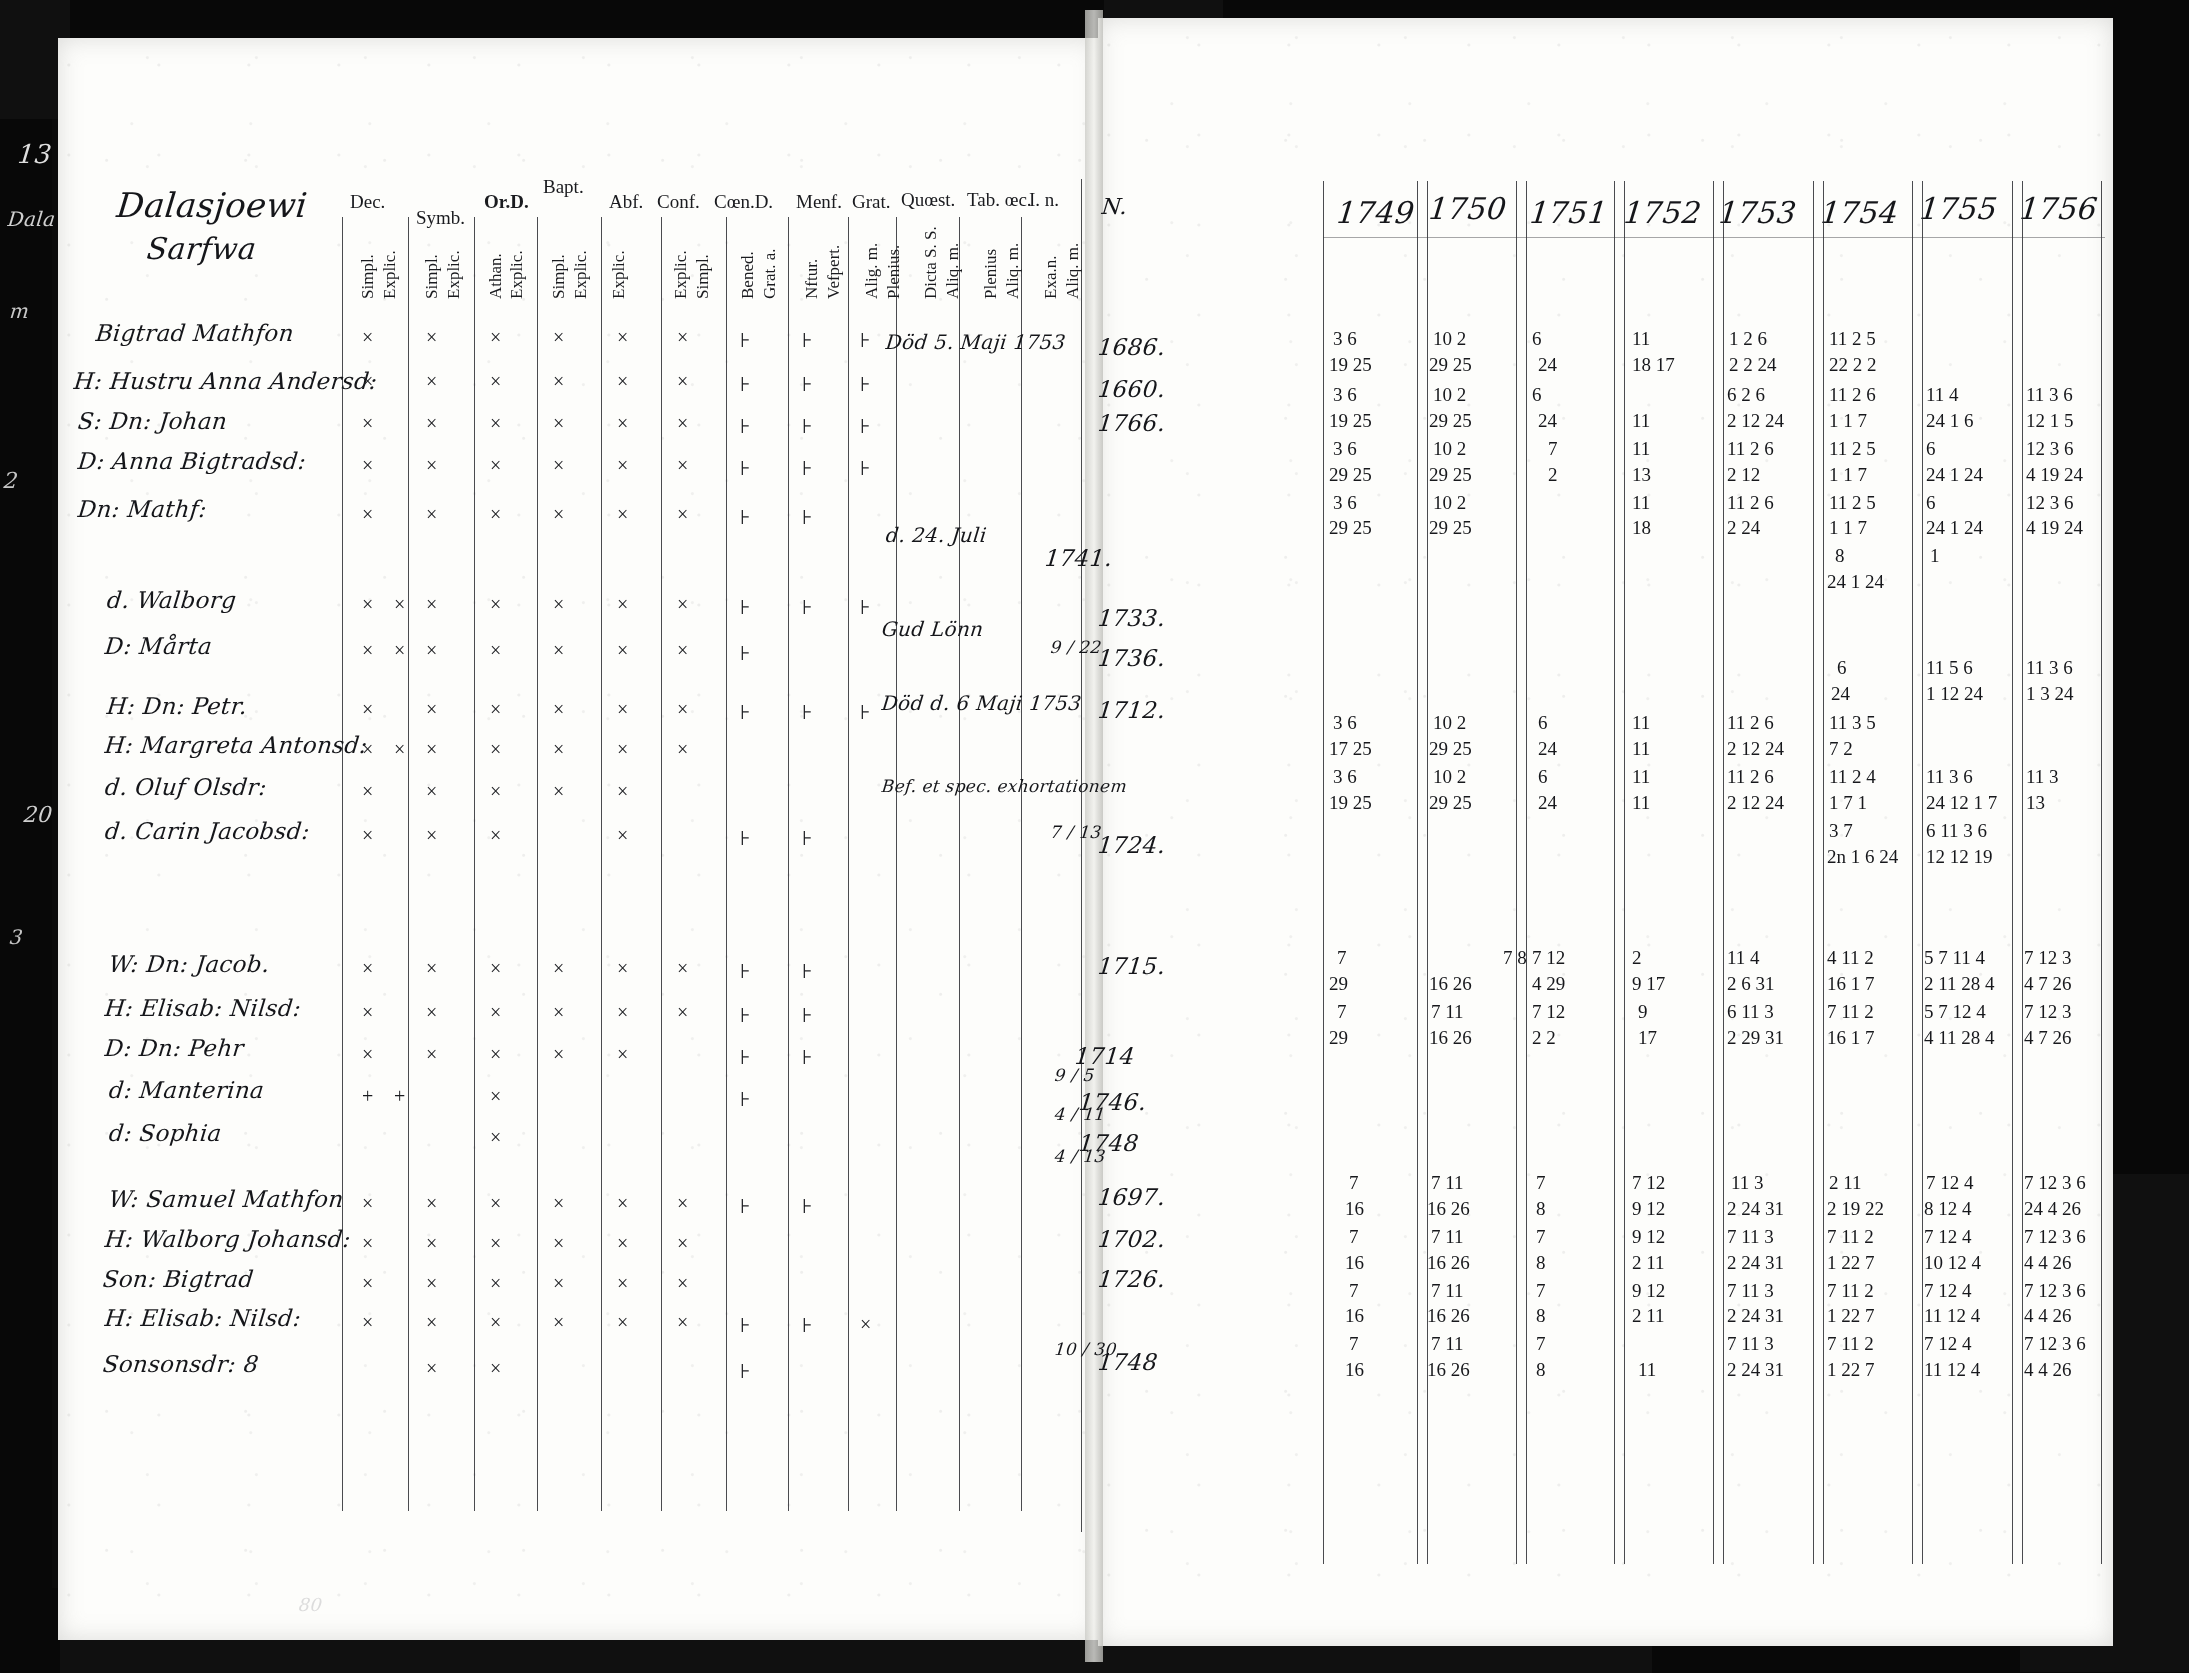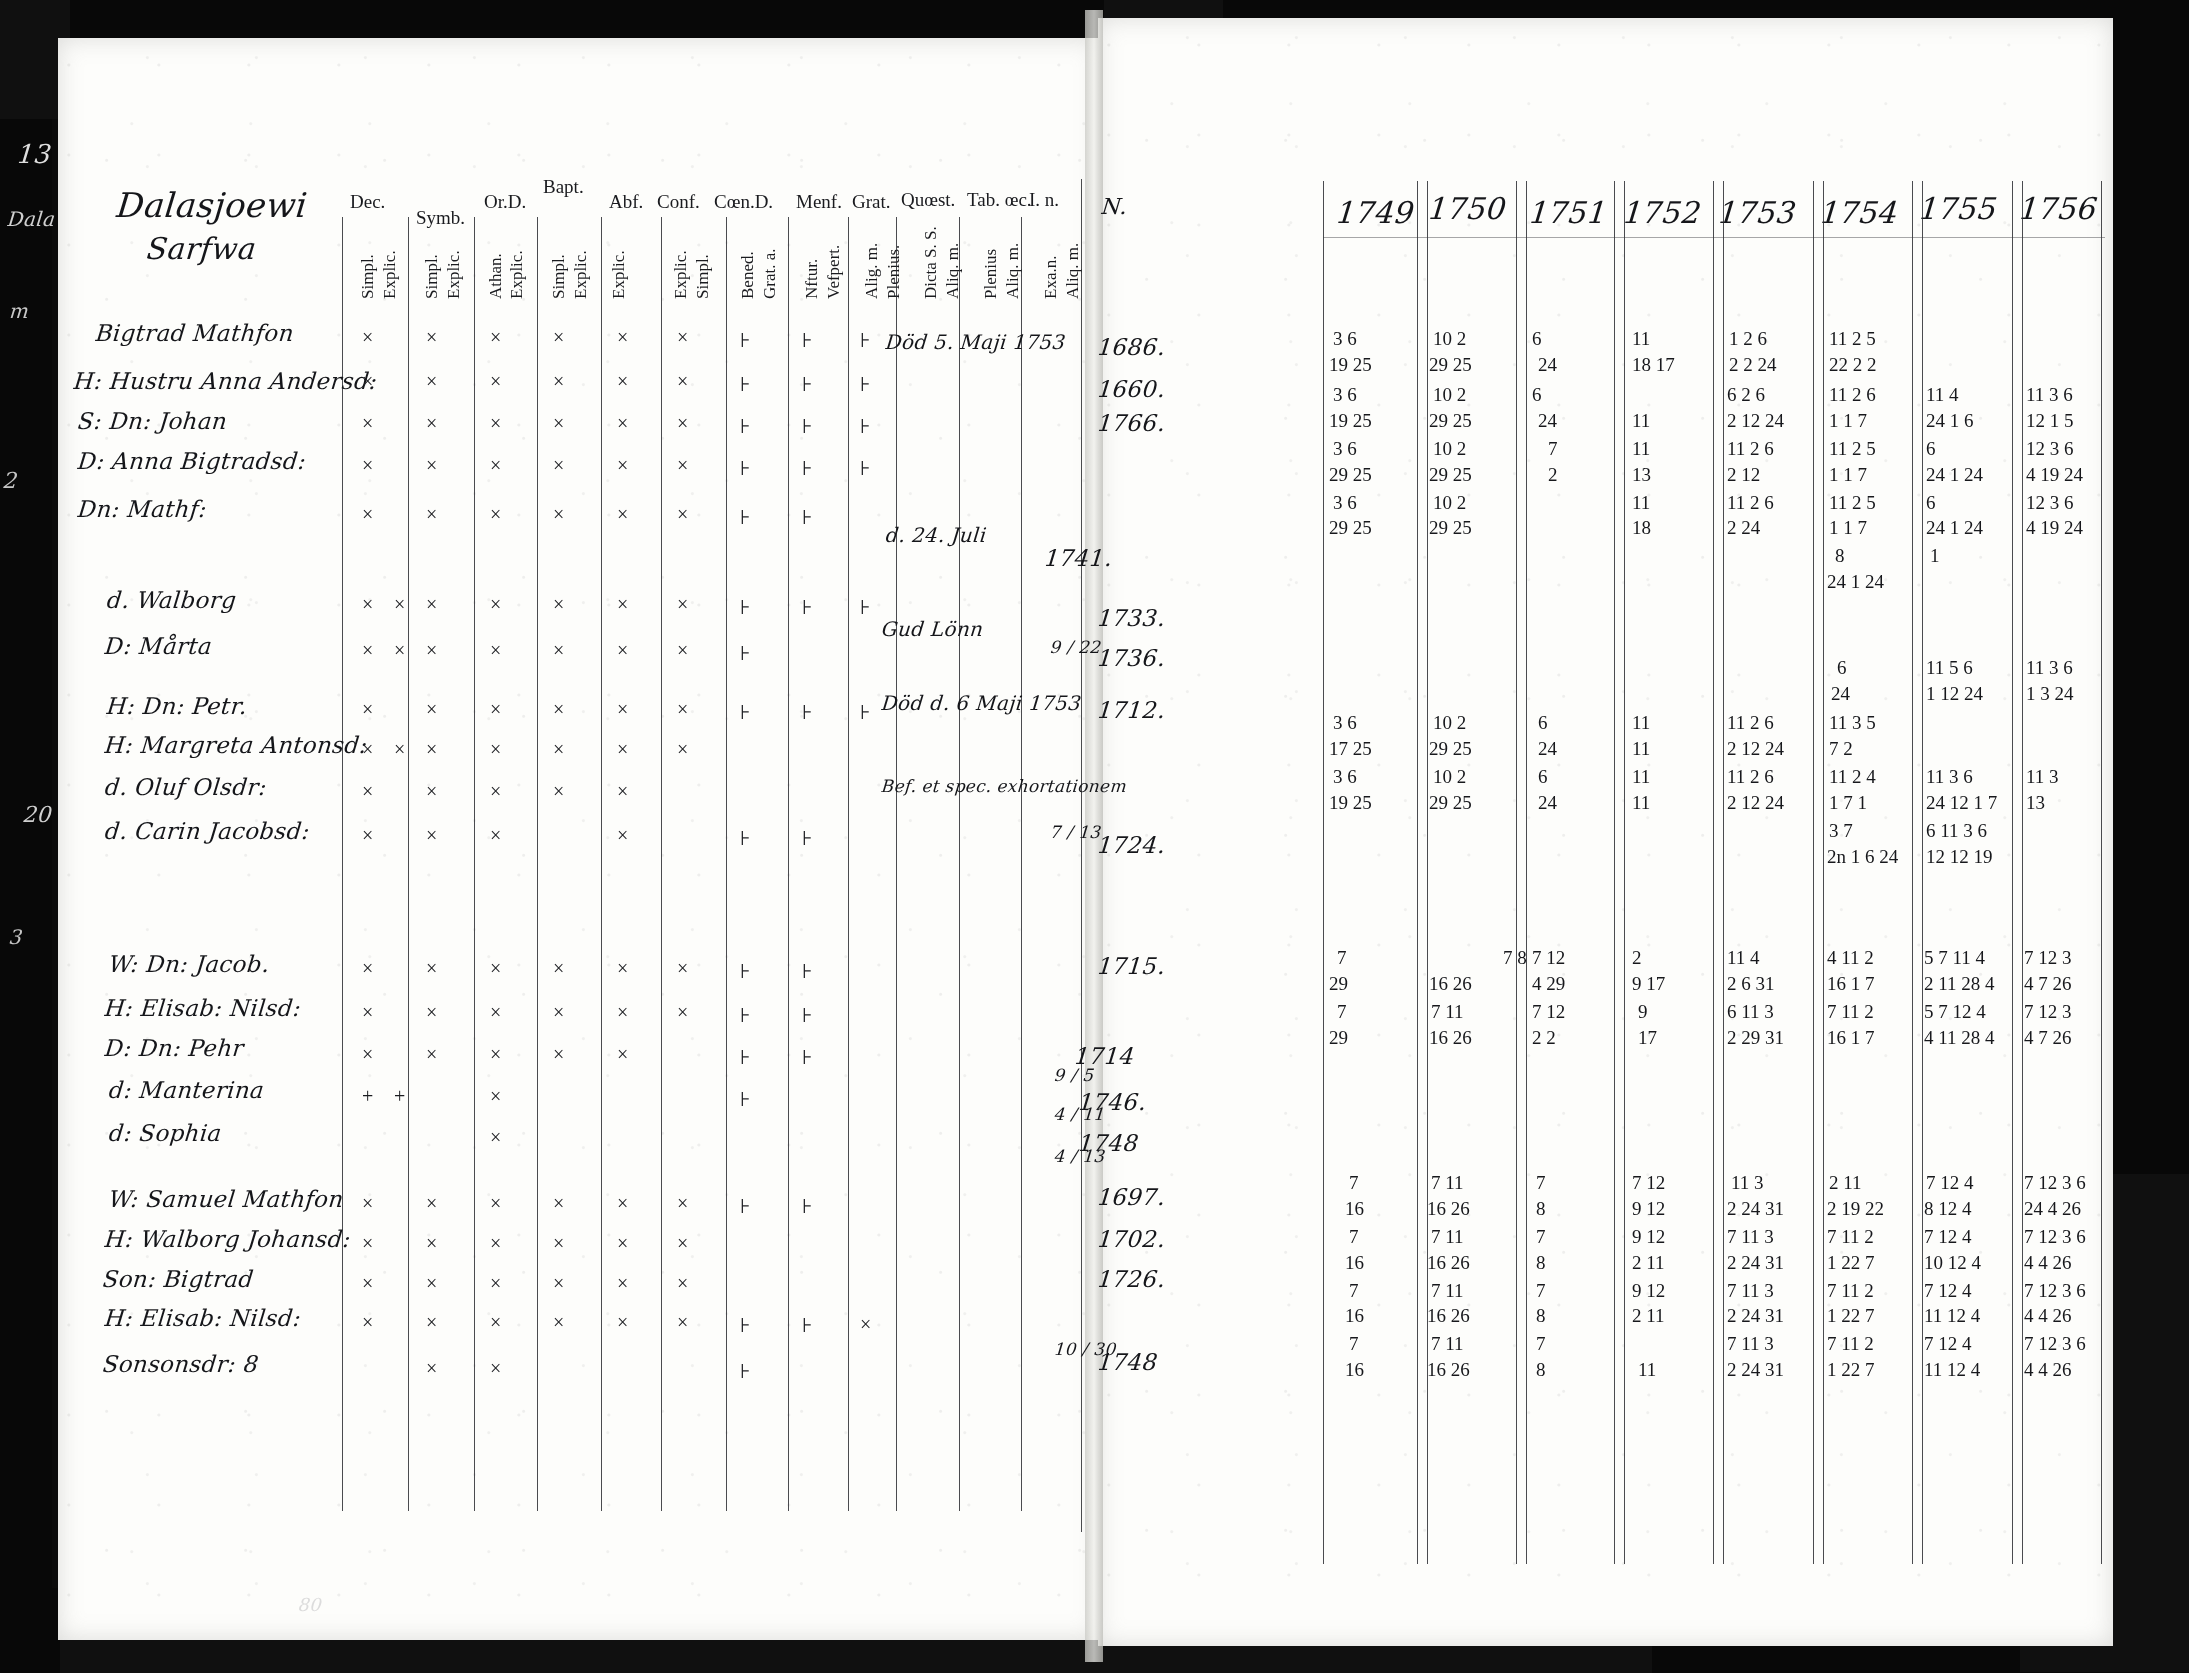--- a/index.html
+++ b/index.html
@@ -213,21 +213,21 @@
   <div class="ink hand" id="margin-scribble-3">2</div>
   <div class="ink hand" id="margin-scribble-4">3</div>
   <div class="ink hand" id="bottom-scribble">80</div>
 
   <div class="ink hand" id="parish-title">Dalasjoewi</div>
   <div class="ink hand" id="parish-sub">Sarfwa</div>
   <div class="ink hand" id="right-N">N.</div>
 
   <div class="colhead" style="left:350px; top:191px;">Dec.</div>
   <div class="colhead" style="left:416px; top:207px;">Symb.</div>
-  <div class="colhead" style="left:484px; top:191px;">Or.D.</div>
+  <div class="colhead" style="left:484px; top:191px;font-weight:bold;">Or.D.</div>
   <div class="colhead" style="left:543px; top:176px;">Bapt.</div>
   <div class="colhead" style="left:609px; top:191px;">Abf.</div>
   <div class="colhead" style="left:657px; top:191px;">Conf.</div>
   <div class="colhead" style="left:714px; top:191px;">Cœn.D.</div>
   <div class="colhead" style="left:796px; top:191px;">Menf.</div>
   <div class="colhead" style="left:852px; top:191px;">Grat.</div>
   <div class="colhead" style="left:901px; top:189px;">Quœst.</div>
   <div class="colhead" style="left:967px; top:189px;">Tab. œc.</div>
   <div class="colhead" style="left:1029px;top:189px;">I. n.</div>
 

